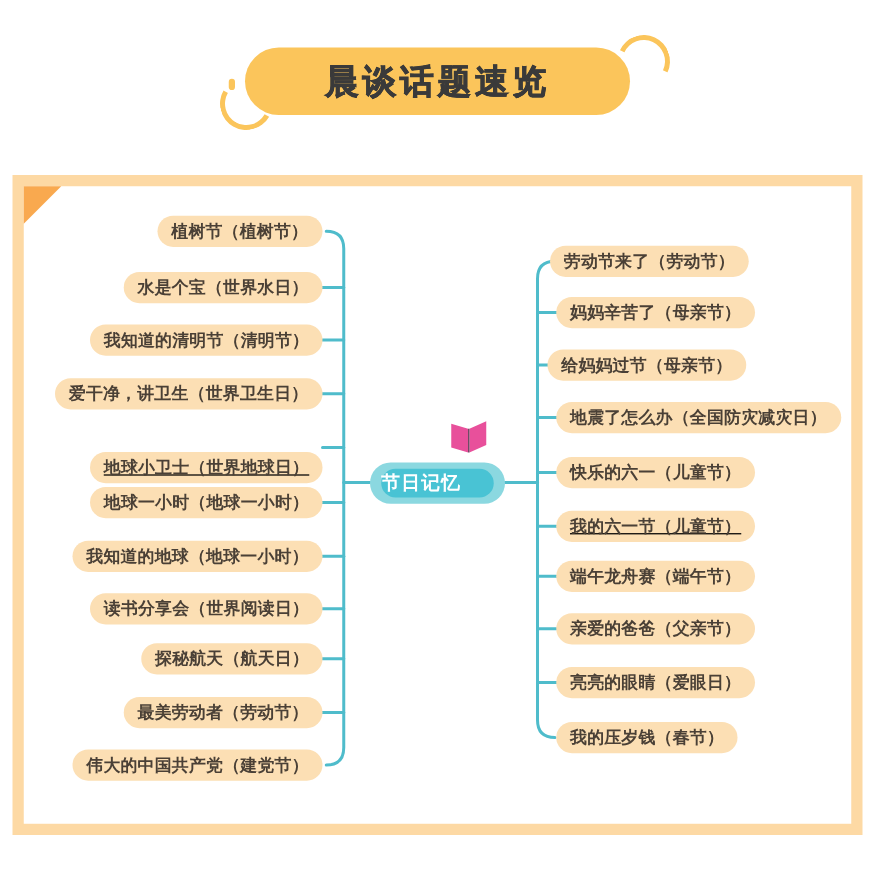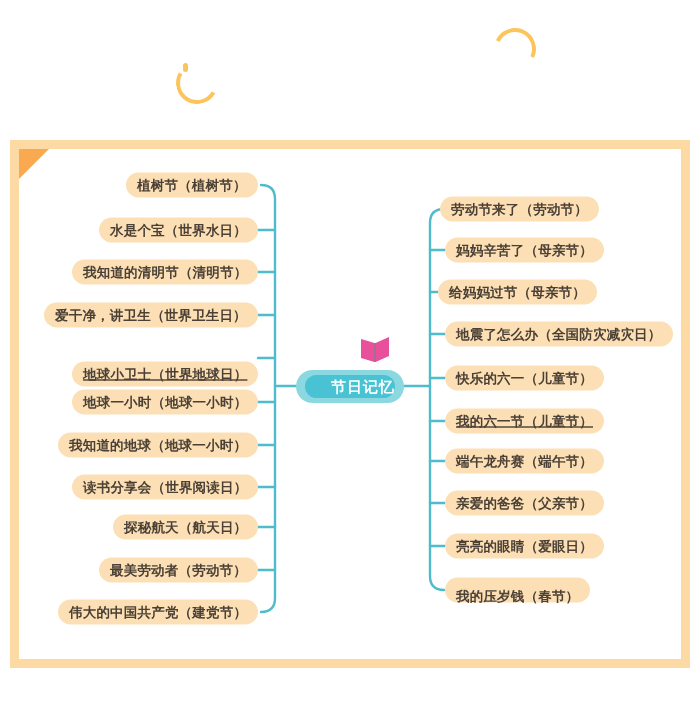--- a/index.html
+++ b/index.html
@@ -163,21 +163,21 @@
     align-items: center;
     justify-content: center;
   }
   #center-inner {
     width: 90px;
     height: 23px;
     background: #49C3D4;
     border-radius: 12px;
     display: flex;
     align-items: center;
-    justify-content: flex-end;
+    justify-content: flex-start;
   }
   #center-label {
     font-size: 15px;
     font-weight: bold;
     color: #ffffff;
     letter-spacing: 1px;
     line-height: 1;
     white-space: nowrap;
   }
   #book-icon {
@@ -188,20 +188,23 @@
     height: 30px;
   }
 </style>
 </head>
 <body>
 
 <div id="title-area">
   <div id="deco-arc-left" class="deco-arc"></div>
   <div id="deco-dash"></div>
   <div id="deco-arc-right" class="deco-arc"></div>
+  <div id="title-banner">
+    <span id="title-text">晨谈话题速览</span>
+  </div>
 </div>
 
 <div id="frame"></div>
 <div id="frame-corner-fold"></div>
 
 <div id="map">
   <svg id="connectors" width="700" height="705">
       <path d="M 261 185 Q 275 185 275 199 L 275 598 Q 275 612 261 612" stroke="#4FBCCB" stroke-width="2.4" fill="none" stroke-linecap="round"></path>
       <path d="M 275 230 L 258 230" stroke="#4FBCCB" stroke-width="2.4" fill="none" stroke-linecap="round"></path>
       <path d="M 275 272 L 258 272" stroke="#4FBCCB" stroke-width="2.4" fill="none" stroke-linecap="round"></path>
@@ -281,21 +284,21 @@
       </div>
       <div class="node right" style="top: 461px; left: 445px;">
         <span class="node-label">端午龙舟赛（端午节）</span>
       </div>
       <div class="node right" style="top: 503px; left: 445px;">
         <span class="node-label">亲爱的爸爸（父亲节）</span>
       </div>
       <div class="node right" style="top: 546px; left: 445px;">
         <span class="node-label">亮亮的眼睛（爱眼日）</span>
       </div>
-      <div class="node right" style="top: 590px; left: 445px; align-items: flex-end;">
+      <div class="node right" style="top: 590px; left: 445px;">
         <span class="node-label">我的压岁钱（春节）</span>
       </div>
     </div>
 
   <svg id="book-icon" viewBox="0 0 36 30">
     <path d="M17.5 7 L17.5 26 L4 22 L4 3 Z" fill="#E8509B"></path>
     <path d="M18.5 7 L18.5 26 L32 20 L32 1 Z" fill="#E8509B"></path>
     <path d="M17.5 7 L18.5 7 L18.5 26 L17.5 26 Z" fill="#5a3550"></path>
   </svg>
   <div id="center-node">

